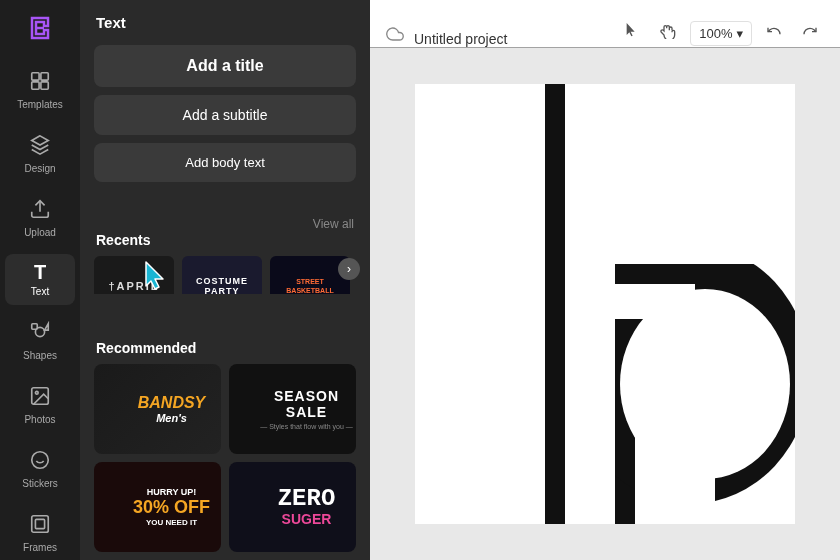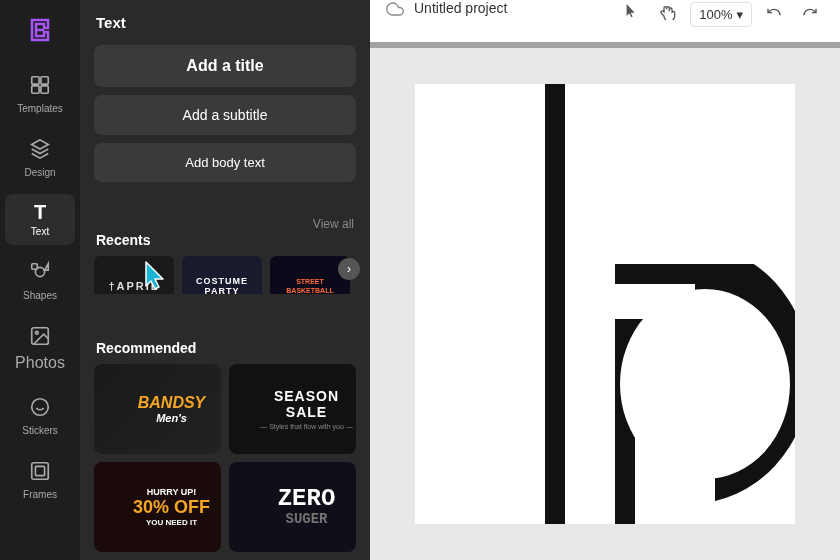--- a/index.html
+++ b/index.html
@@ -205,24 +205,24 @@
       height: 560px;
       background: #f0f0f0;
       display: flex;
       flex-direction: column;
       position: relative;
     }
     .top-bar {
       height: 48px;
       background: #fff;
       display: flex;
-      align-items: flex-start;
+      align-items: flex-end;
       padding: 0 16px;
       gap: 10px;
-      border-bottom: 6px solid #a3a3a3;
+      border-bottom: 1px solid #a3a3a3;
       position: relative;
     }
     .cloud-icon {
       color: #888;
       font-size: 16px;
     }
     .project-title {
       font-size: 14px;
       color: #333;
       flex: 1;
@@ -308,20 +308,30 @@
     <span class="sidebar-icon">
       <svg width="22" height="22" viewBox="0 0 24 24" fill="none" stroke="currentColor" stroke-width="1.8">
         <path d="M12 2L3 7l9 5 9-5-9-5z"></path>
         <path d="M3 12l9 5 9-5"></path>
         <path d="M3 17l9 5 9-5"></path>
       </svg>
     </span>
     <span style="font-size:10px;color:#aaa;">Design</span>
   </div>
 
+  <div class="sidebar-item">
+    <span class="sidebar-icon">
+      <svg width="22" height="22" viewBox="0 0 24 24" fill="none" stroke="currentColor" stroke-width="1.8">
+        <path d="M21 15v4a2 2 0 0 1-2 2H5a2 2 0 0 1-2-2v-4"></path>
+        <polyline points="17 8 12 3 7 8"></polyline>
+        <line x1="12" y1="3" x2="12" y2="15"></line>
+      </svg>
+    </span>
+    <span style="font-size:10px;color:#aaa;">Upload</span>
+  </div>
 
   <div class="sidebar-item active">
     <span class="sidebar-icon" style="color:#fff;font-size:20px;font-weight:700;">T</span>
     <span style="font-size:10px;color:#fff;">Text</span>
   </div>
 
   <div class="sidebar-item">
     <span class="sidebar-icon">
       <svg width="22" height="22" viewBox="0 0 24 24" fill="none" stroke="currentColor" stroke-width="1.8">
         <circle cx="12" cy="12" r="5"></circle>
@@ -333,21 +343,21 @@
   </div>
 
   <div class="sidebar-item">
     <span class="sidebar-icon">
       <svg width="22" height="22" viewBox="0 0 24 24" fill="none" stroke="currentColor" stroke-width="1.8">
         <rect x="3" y="3" width="18" height="18" rx="2"></rect>
         <circle cx="8.5" cy="8.5" r="1.5"></circle>
         <polyline points="21 15 16 10 5 21"></polyline>
       </svg>
     </span>
-    <span style="font-size:16px;color:#aaa;">Photos</span>
+    <span style="font-size:10px;color:#aaa;">Photos</span>
   </div>
 
   <div class="sidebar-item">
     <span class="sidebar-icon">
       <svg width="22" height="22" viewBox="0 0 24 24" fill="none" stroke="currentColor" stroke-width="1.8">
         <circle cx="12" cy="12" r="9"></circle>
         <path d="M8 13s1.5 2 4 2 4-2 4-2"></path>
         <line x1="9" y1="9" x2="9.01" y2="9"></line>
         <line x1="15" y1="9" x2="15.01" y2="9"></line>
       </svg>
@@ -416,21 +426,21 @@
         <div style="text-align:center;">
           <div style="font-size:9px;font-weight:700;color:#fff;text-transform:uppercase;">HURRY UP!</div>
           <div style="font-size:18px;font-weight:900;color:#f5a623;">30% OFF</div>
           <div style="font-size:8px;font-weight:600;color:#fff;">YOU NEED IT</div>
         </div>
       </div>
 
       <div class="rec-item rec-zero">
         <div style="text-align:center;">
           <div style="font-size:24px;font-weight:900;color:#fff;text-transform:uppercase;line-height:1;font-family:Liberation Mono, monospace;">ZERO</div>
-          <div style="font-size:14px;font-weight:700;color:#737373;text-transform:uppercase;font-family:Liberation Mono, monospace;">SUGER</div>
+          <div style="font-size:14px;font-weight:700;color:#ec4899;text-transform:uppercase;">SUGER</div>
         </div>
       </div>
 
     </div>
   </div>
 </div>
 
 <div class="main-area">
 
   <div class="top-bar">

